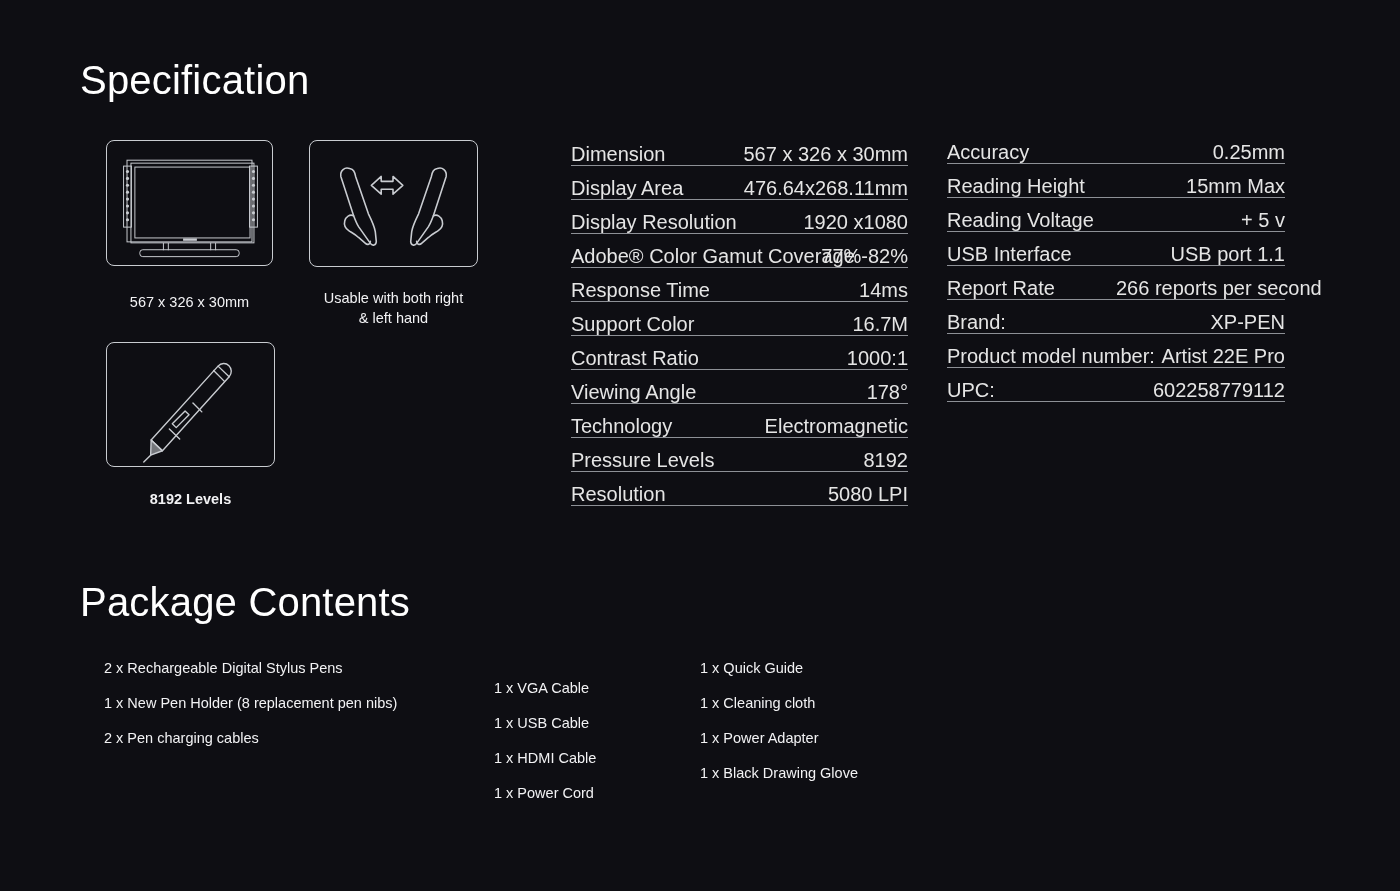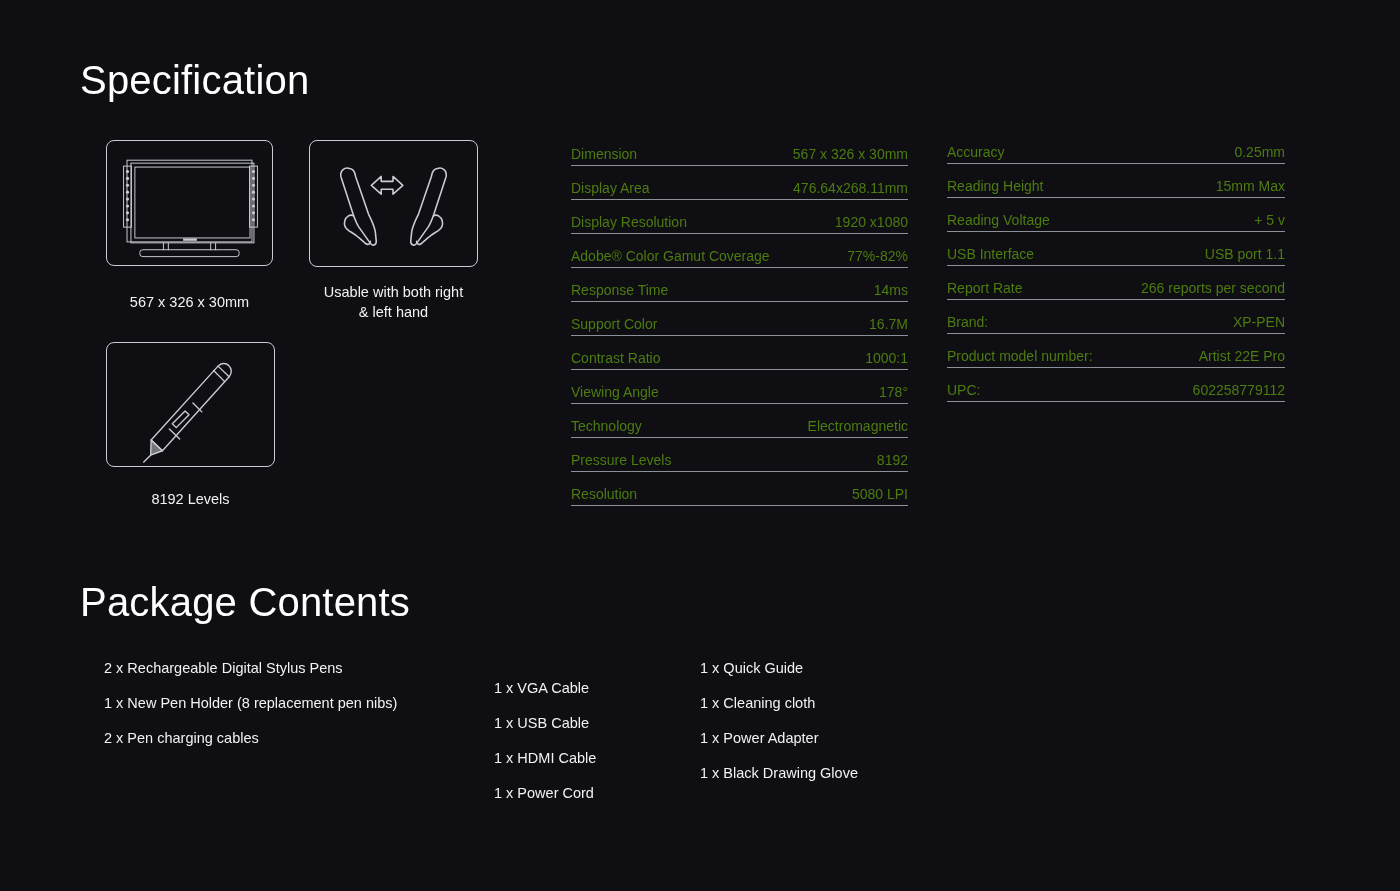--- a/index.html
+++ b/index.html
@@ -48,38 +48,38 @@
 
   .caption {
     position: absolute;
     font-size: 14.5px;
     line-height: 20px;
     color: #f2f2f4;
     text-align: center;
     white-space: pre-line;
   }
   #cap-monitor { left: 106px; top: 292px; width: 167px; }
-  #cap-hands   { left: 309px; top: 282px; width: 169px; }
-  #cap-pen     { left: 106px; top: 489px; width: 169px; }
+  #cap-hands   { left: 309px; top: 288px; width: 169px; }
+  #cap-pen     { left: 106px; top: 489px; width: 169px; font-weight: bold; }
 
   
   .spec-table {
     position: absolute;
     border-collapse: collapse;
     table-layout: fixed;
   }
   #spec-table-left  { left: 571px; top: 131px; width: 337px; }
   #spec-table-right { left: 947px; top: 129px; width: 338px; }
 
   .spec-table tr { height: 34px; }
   .spec-table td {
     border-bottom: 1px solid #8d9096;
     padding: 0 0 2px 0;
-    font-size: 14px;
-    color: #4d7c0f;
+    font-size: 20px;
+    color: #e5e5e5;
     vertical-align: bottom;
     white-space: nowrap;
     line-height: 17px;
   }
   .spec-table td.label { text-align: left; }
   .spec-table td.value { text-align: right; }
   .spec-table tr:first-child td { border-top: none; }
 
   
   .pkg-col {

